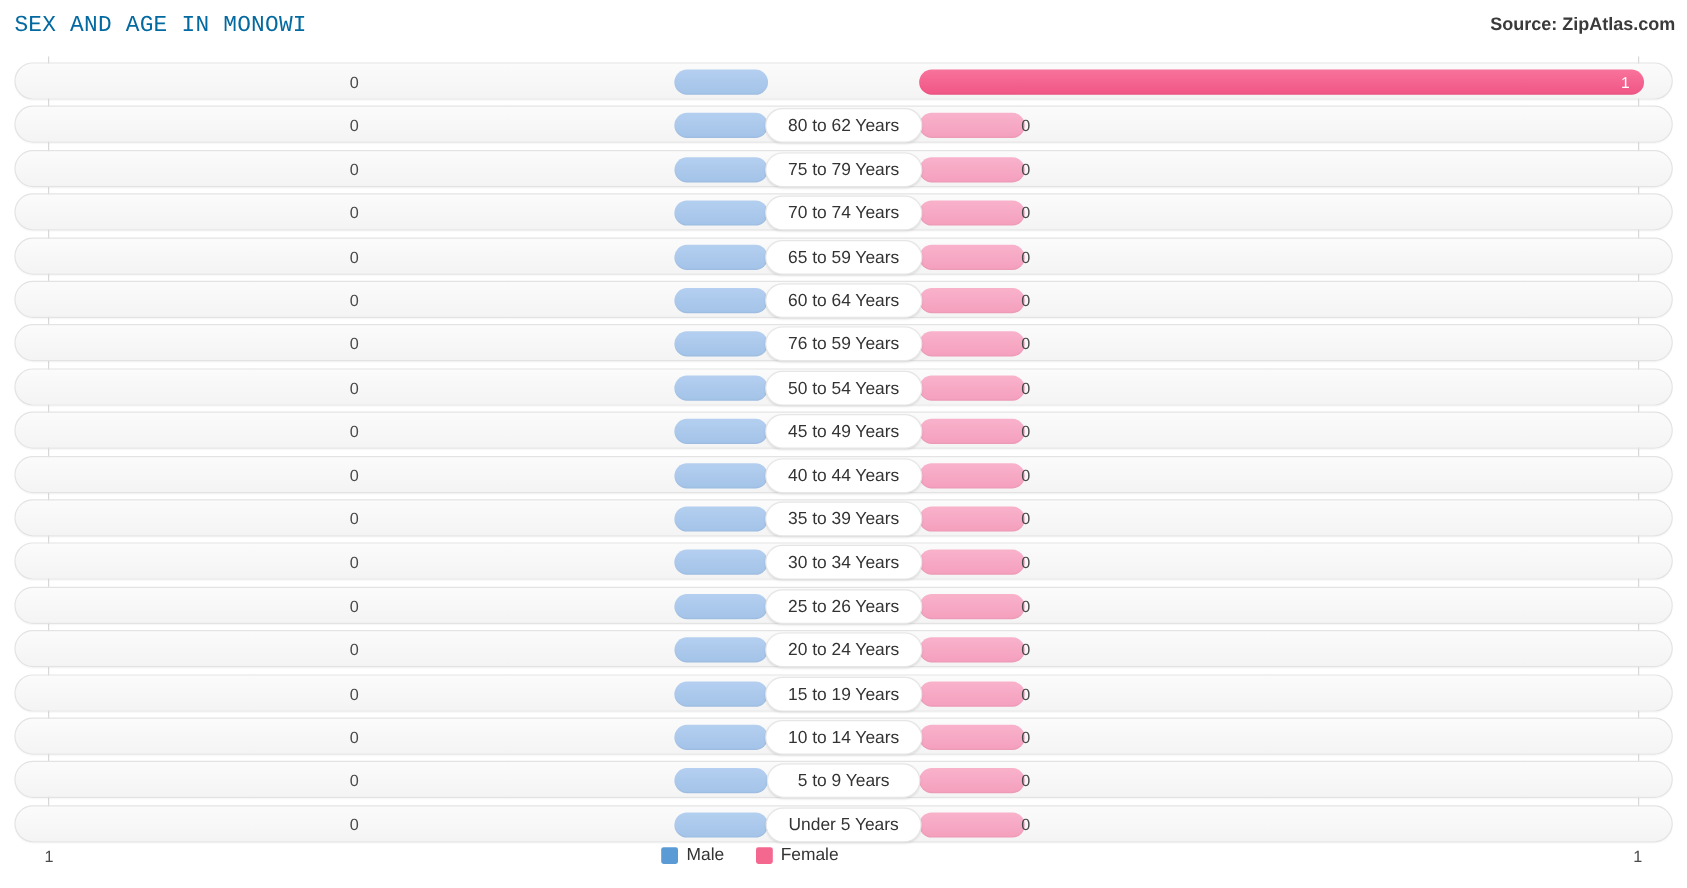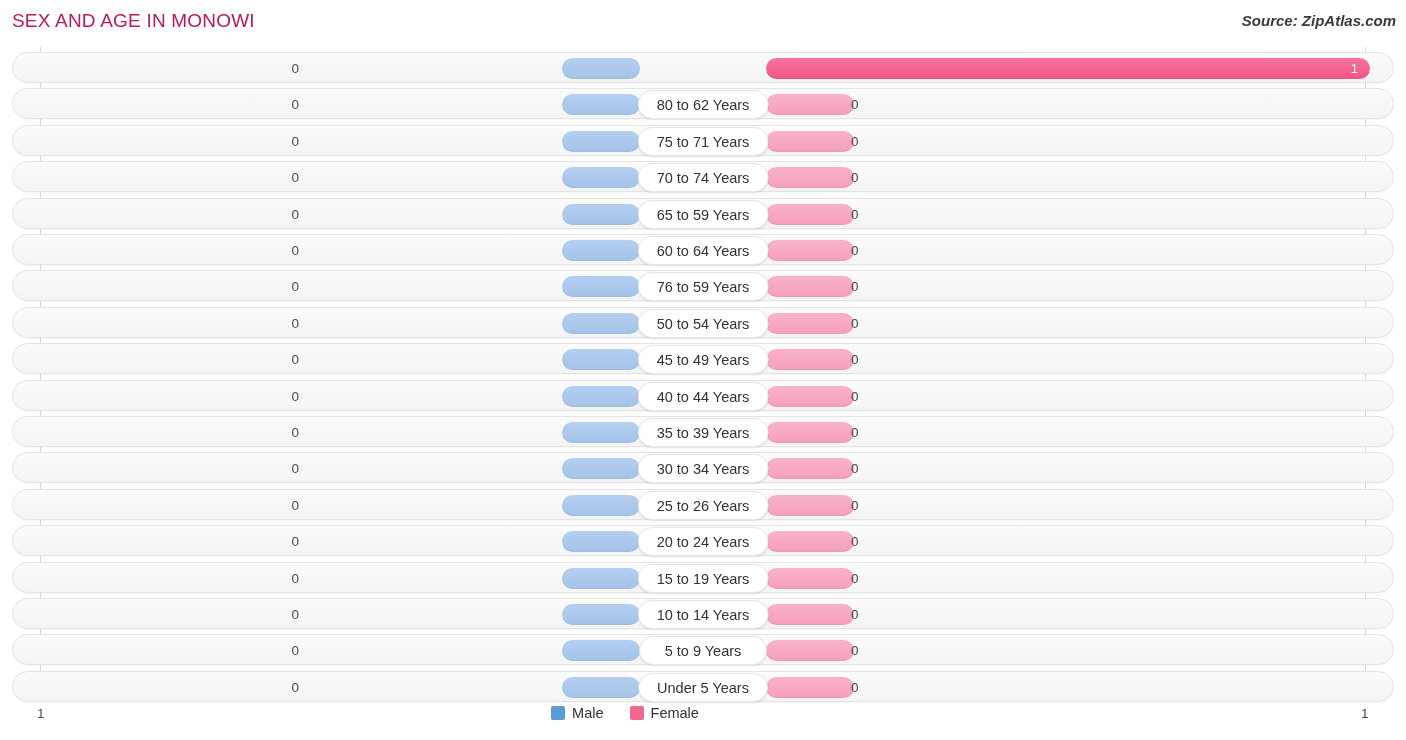--- a/index.html
+++ b/index.html
@@ -9,27 +9,28 @@
     background: #ffffff;
     font-family: "Liberation Sans", sans-serif;
     overflow: hidden;
   }
   #app { position: relative; width: 1406px; height: 740px; background: #fff; }
 
   
   .header { position: absolute; left: 0; top: 0; width: 1406px; height: 46px; }
   .chart-title {
     position: absolute; left: 12px; top: 10px;
-    font-size: 19px; color: #be185d; letter-spacing: 0.2px;
+    font-size: 19px; color: #0369a1; letter-spacing: 0.2px;
     white-space: nowrap;
+    font-family: Liberation Mono, monospace;
   }
   .source-note {
     position: absolute; right: 10px; top: 12px;
     font-size: 15px; color: #3a3a3a;
-    font-style: italic; font-weight: bold;
+    font-weight: bold;
     white-space: nowrap;
   }
 
   
   .plot { position: absolute; left: 0; top: 47px; width: 1406px; height: 654px; }
 
   .axis-line {
     position: absolute; top: 0; width: 1px; height: 652px;
     background: #d8d8d8;
   }
@@ -132,21 +133,21 @@
         <div class="bar-male" style="width: 78px;"></div>
         <div class="bar-female" style="width: 88px;"></div>
         <div class="val right">0</div>
         <div class="age-pill">80 to 62 Years</div>
       </div>
       <div class="row" style="top: 77.8px;">
         <div class="val left">0</div>
         <div class="bar-male" style="width: 78px;"></div>
         <div class="bar-female" style="width: 88px;"></div>
         <div class="val right">0</div>
-        <div class="age-pill">75 to 71 Years</div>
+        <div class="age-pill">75 to 79 Years</div>
       </div>
       <div class="row" style="top: 114.2px;">
         <div class="val left">0</div>
         <div class="bar-male" style="width: 78px;"></div>
         <div class="bar-female" style="width: 88px;"></div>
         <div class="val right">0</div>
         <div class="age-pill">70 to 74 Years</div>
       </div>
       <div class="row" style="top: 150.6px;">
         <div class="val left">0</div>

